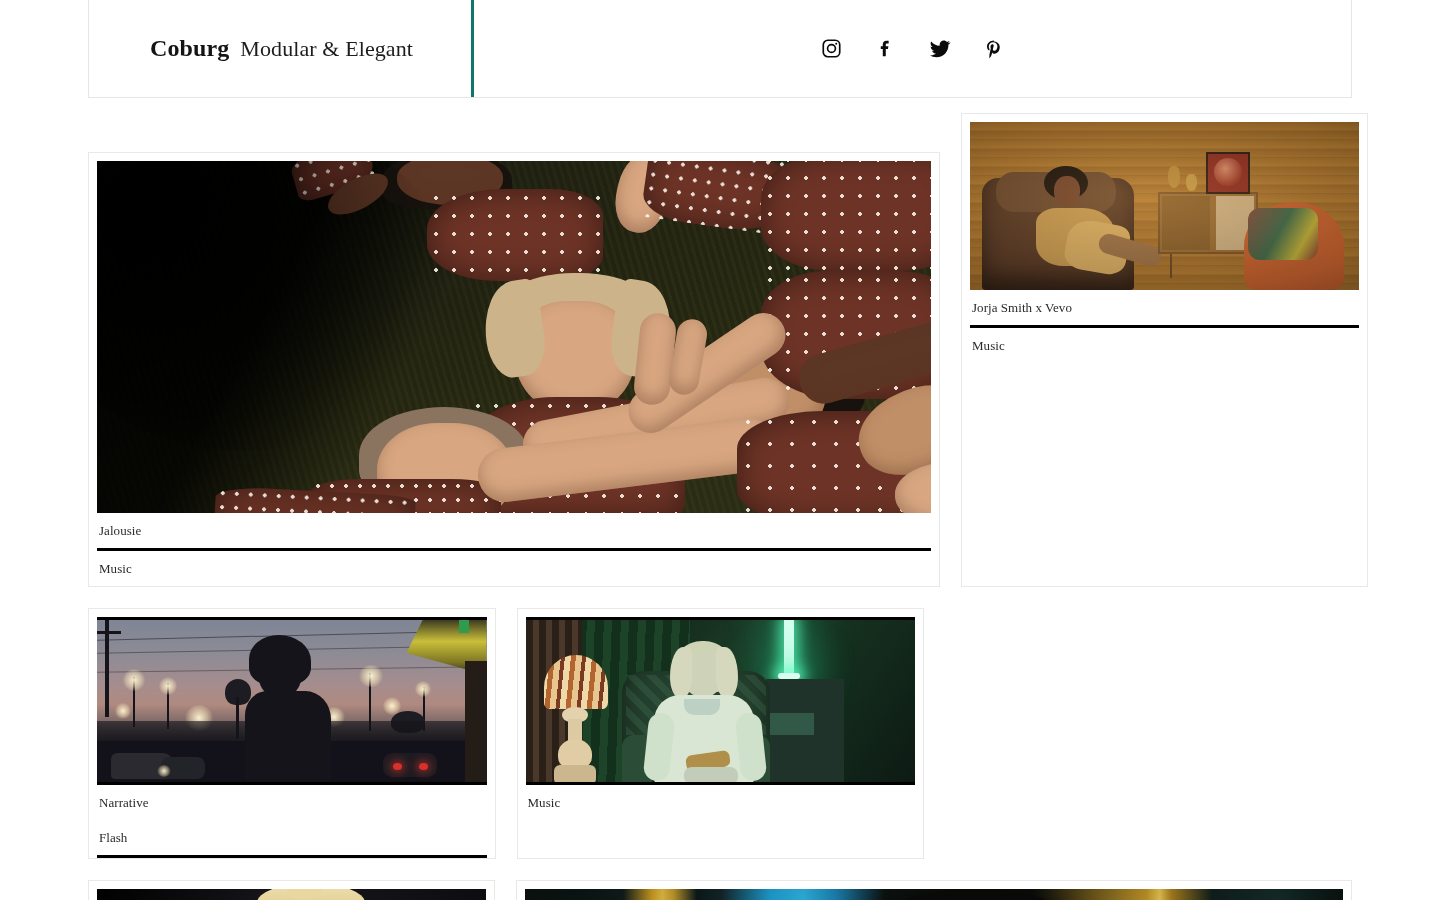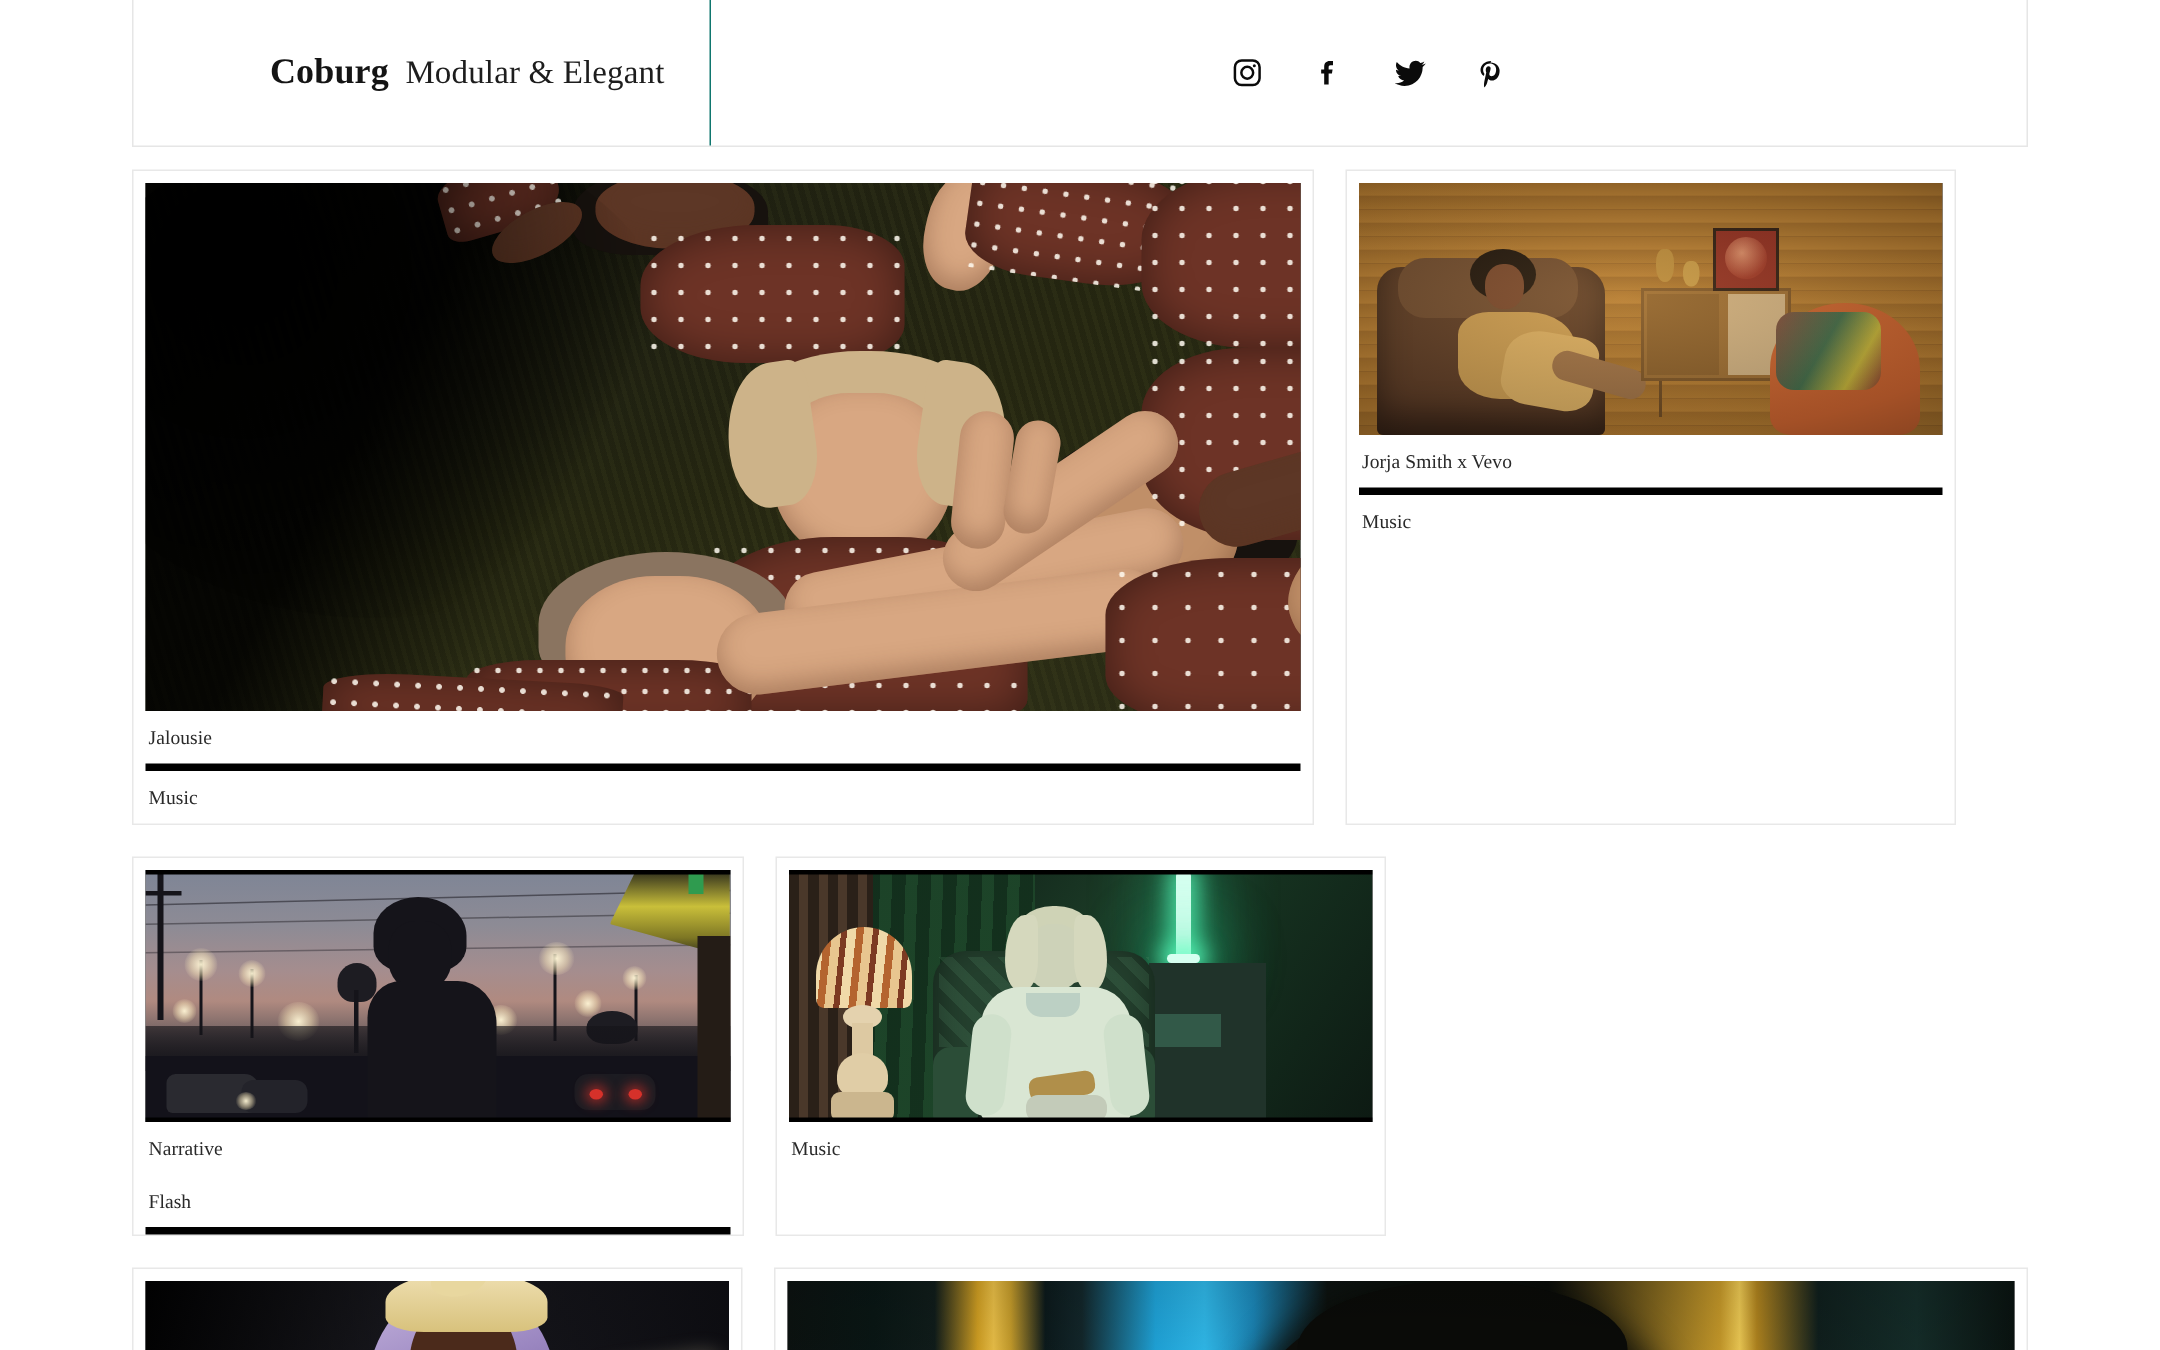--- a/index.html
+++ b/index.html
@@ -14,24 +14,23 @@
 
   
   .header{
     position:absolute;left:88px;top:0;width:1264px;height:98px;
     border:1px solid #e6e6e6;border-top:none;
     box-sizing:border-box;
     display:flex;align-items:stretch;background:#fff;
   }
   .brand-cell{
     width:385px;box-sizing:border-box;
-    border-right:1px solid #0f766e;
+    border-right:3px solid #0f766e;
     display:flex;align-items:center;
     padding-left:61px;
-    justify-content:center;
   }
   .brand{display:flex;align-items:baseline;gap:11px;white-space:nowrap;}
   .brand-name{font-size:24px;font-weight:700;letter-spacing:.1px;color:#141414;}
   .brand-tag{font-size:22px;font-weight:400;color:#1d1d1d;letter-spacing:.1px;}
 
   .nav-cell{
     width:606px;box-sizing:border-box;
     border-right:1px solid #e6e6e6;
     display:flex;align-items:center;
     padding-left:50px;
@@ -58,25 +57,25 @@
     padding:8px 8px 0 8px;margin-bottom:21px;cursor:pointer;
   }
   .card-thumb{
     width:100%;display:block;position:relative;overflow:hidden;
     background:#111;
   }
   .cap{
     font-size:13px;color:#2a2a2a;letter-spacing:.05px;
     padding:0 2px;height:35px;display:flex;align-items:center;
   }
-  .cap.title{border-bottom:5px solid #000000;}
+  .cap.title{border-bottom:3px solid #000000;}
   .cap.meta{border-top:none;}
 
   .row{display:flex;gap:21px;}
-  .col-left{width:788px;flex:none;}
+  .col-left{width:852px;flex:none;margin-top:39px;}
   .col-right{width:407px;flex:none;}
 
   .half{width:auto;flex:1 1 0;}
 
   
   .art{position:absolute;inset:0;}
 
   
   .hero-bg{
     position:absolute;inset:0;

